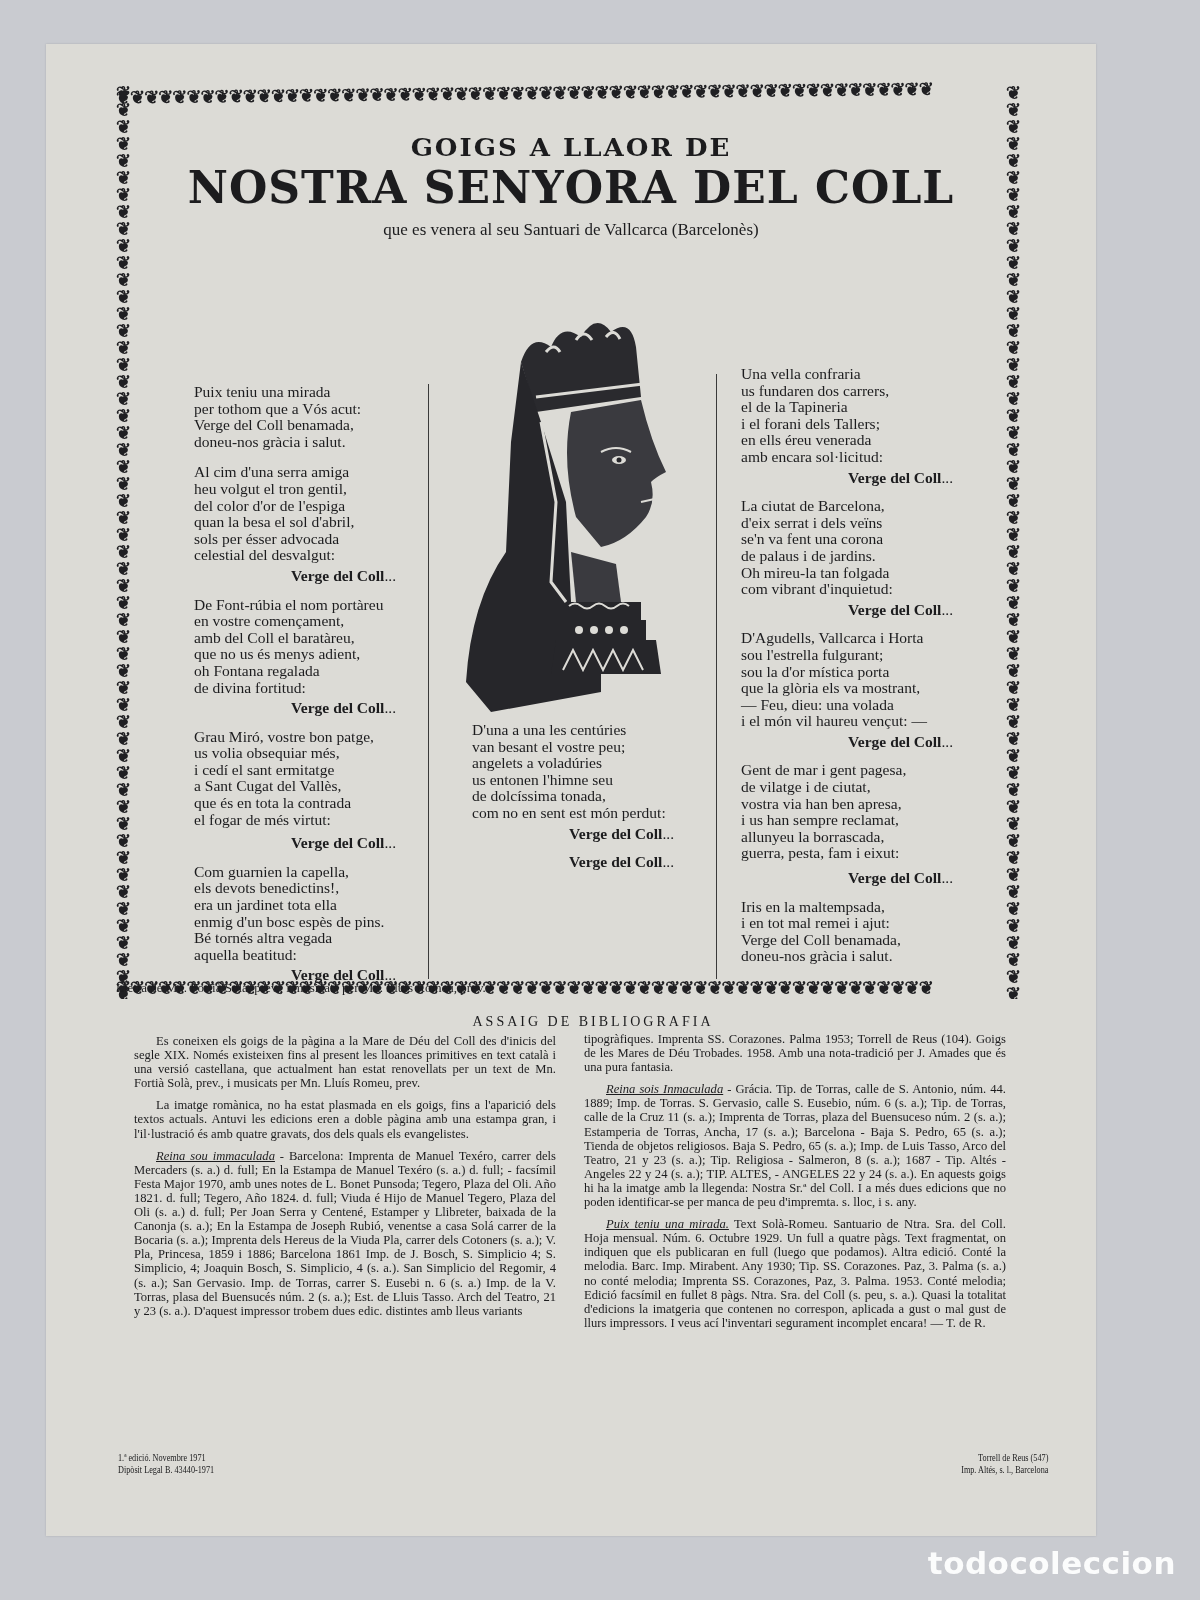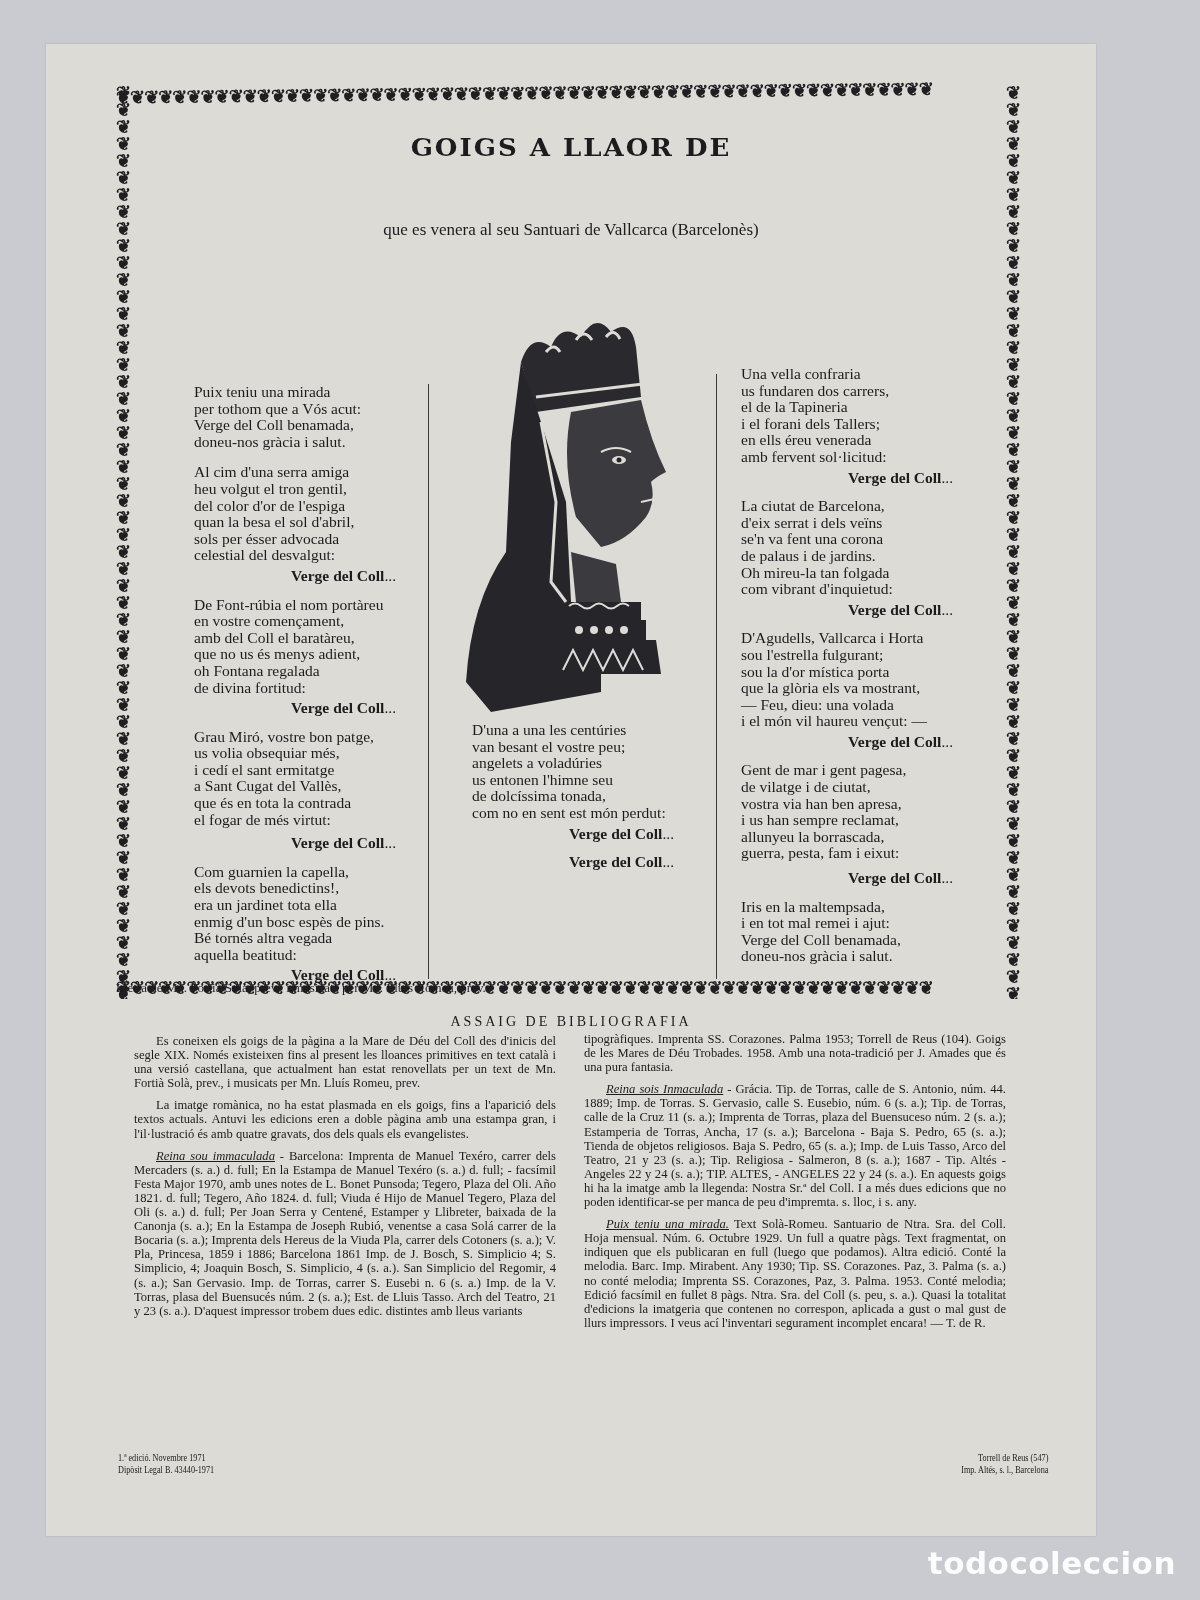--- a/index.html
+++ b/index.html
@@ -59,21 +59,21 @@
     .portrait {
       position: absolute; left: 335px; top: 218px; width: 250px; height: 420px;
     }
 
     .credits {
       position: absolute; left: 0; width: 100%; top: 896px; text-align: left; font-size: 13px;
     }
 
     .biblio-title {
       position: absolute; left: 0; width: 100%; top: 970px; text-align: center;
-      font-size: 14px; letter-spacing: 3px;
+      font-size: 14px; letter-spacing: 3px; padding-left: 22px;
     }
     .biblio-col {
       position: absolute; top: 990px; width: 422px; font-size: 12.6px; line-height: 14.1px; text-align: justify;
     }
     .biblio-left { left: 88px; }
     .biblio-right { left: 538px; top: 988px; }
     .biblio-col p { margin: 0 0 8px 0; text-indent: 22px; }
     .biblio-col p.noindent { text-indent: 0; }
     .biblio-col em { font-style: italic; text-decoration: underline; }
 
@@ -97,20 +97,21 @@
 
 <div class="sheet">
 
   <div class="frame">
     <div class="border-strip border-top">❦❦❦❦❦❦❦❦❦❦❦❦❦❦❦❦❦❦❦❦❦❦❦❦❦❦❦❦❦❦❦❦❦❦❦❦❦❦❦❦❦❦❦❦❦❦❦❦❦❦❦❦❦❦❦❦❦❦</div>
     <div class="border-strip border-bottom">❦❦❦❦❦❦❦❦❦❦❦❦❦❦❦❦❦❦❦❦❦❦❦❦❦❦❦❦❦❦❦❦❦❦❦❦❦❦❦❦❦❦❦❦❦❦❦❦❦❦❦❦❦❦❦❦❦❦</div>
     <div class="border-strip border-left">❦❦❦❦❦❦❦❦❦❦❦❦❦❦❦❦❦❦❦❦❦❦❦❦❦❦❦❦❦❦❦❦❦❦❦❦❦❦❦❦❦❦❦❦❦❦❦❦❦❦❦❦❦❦❦❦❦❦</div>
     <div class="border-strip border-right">❦❦❦❦❦❦❦❦❦❦❦❦❦❦❦❦❦❦❦❦❦❦❦❦❦❦❦❦❦❦❦❦❦❦❦❦❦❦❦❦❦❦❦❦❦❦❦❦❦❦❦❦❦❦❦❦❦❦</div>
 
     <div class="title-small">GOIGS A LLAOR DE</div>
+    <div class="title-big">NOSTRA SENYORA DEL COLL</div>
     <div class="subtitle">que es venera al seu Santuari de Vallcarca (Barcelonès)</div>
 
     <div class="portrait">
       <svg width="250" height="420" viewBox="0 0 250 420">
 
         <path d="M70 60 Q80 30 100 45 Q110 20 130 35 Q145 10 160 30 Q180 15 185 45 L190 95 L85 110 Z" fill="#2a2a2e"></path>
         <path d="M95 50 q8 -10 14 0 M125 38 q8 -12 16 0 M155 35 q8 -10 14 2" stroke="#dcdbd6" stroke-width="3" fill="none"></path>
         <path d="M85 95 L192 82" stroke="#dcdbd6" stroke-width="3"></path>
 
         <path d="M70 60 L60 140 L55 250 Q20 300 15 380 L40 410 L150 390 L150 330 L120 300 L115 200 L90 120 Z" fill="#26262a"></path>
@@ -197,21 +198,21 @@
       <span class="refrain"><span>Verge del Coll</span><span class="dots">...</span></span>
     </div>
 
     <div class="col col-right">
       <div class="stanza" style="margin-bottom:0">
         <span class="line">Una vella confraria</span>
         <span class="line">us fundaren dos carrers,</span>
         <span class="line">el de la Tapineria</span>
         <span class="line">i el forani dels Tallers;</span>
         <span class="line">en ells éreu venerada</span>
-        <span class="line">amb fervent sol·licitud:</span>
+        <span class="line">amb encara sol·licitud:</span>
       </div>
       <span class="refrain"><span>Verge del Coll</span><span class="dots">...</span></span>
       <div class="stanza" style="margin-bottom:0">
         <span class="line">La ciutat de Barcelona,</span>
         <span class="line">d'eix serrat i dels veïns</span>
         <span class="line">se'n va fent una corona</span>
         <span class="line">de palaus i de jardins.</span>
         <span class="line">Oh mireu-la tan folgada</span>
         <span class="line">com vibrant d'inquietud:</span>
       </div>

